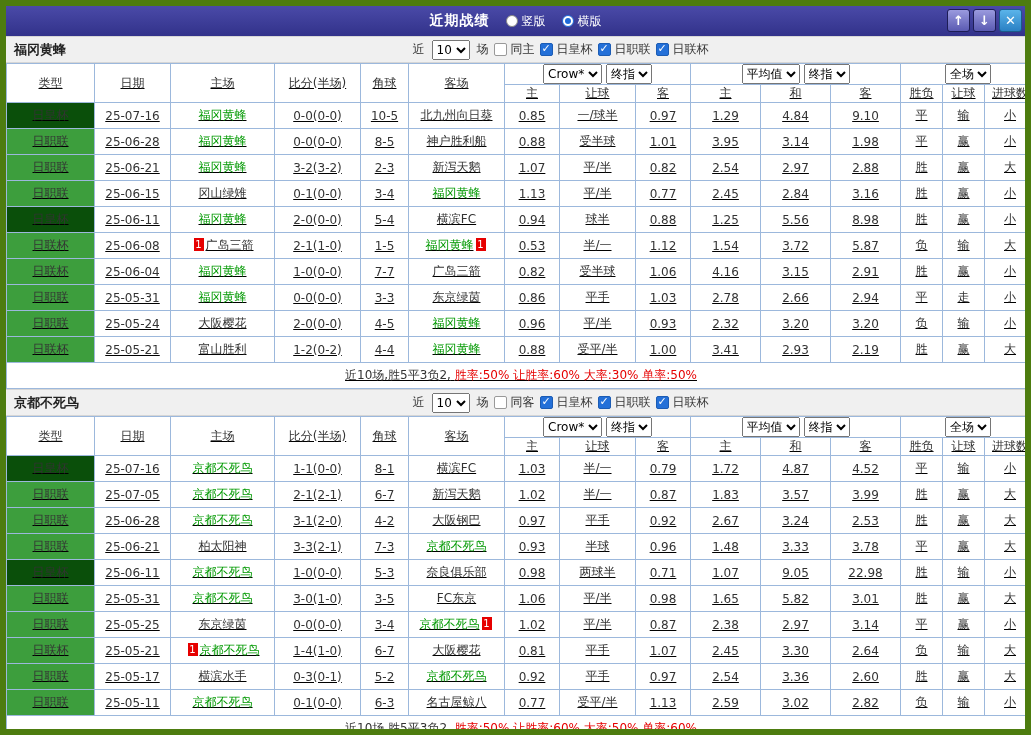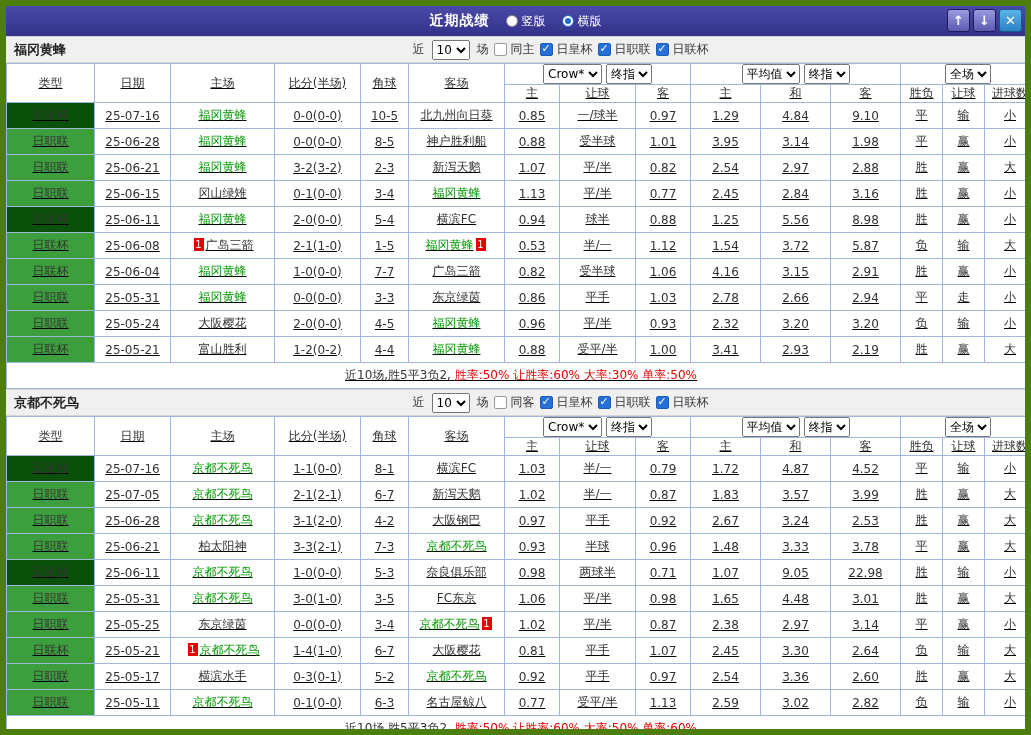--- a/index.html
+++ b/index.html
@@ -465,21 +465,21 @@
               <td class="type-league">日职联</td>
               <td>25-05-31</td>
               <td><span class="focal">京都不死鸟</span></td>
               <td class="score">3-0(1-0)</td>
               <td>3-5</td>
               <td><span class="">FC东京</span></td>
               <td>1.06</td>
               <td>平/半</td>
               <td>0.98</td>
               <td>1.65</td>
-              <td>4.48</td>
+              <td>5.82</td>
               <td>3.01</td>
               <td class="c-red">胜</td>
               <td class="c-red">赢</td>
               <td class="c-red">大</td>
             </tr>
             <tr>
               <td class="type-league">日职联</td>
               <td>25-05-25</td>
               <td><span class="">东京绿茵</span></td>
               <td class="score">0-0(0-0)</td>

